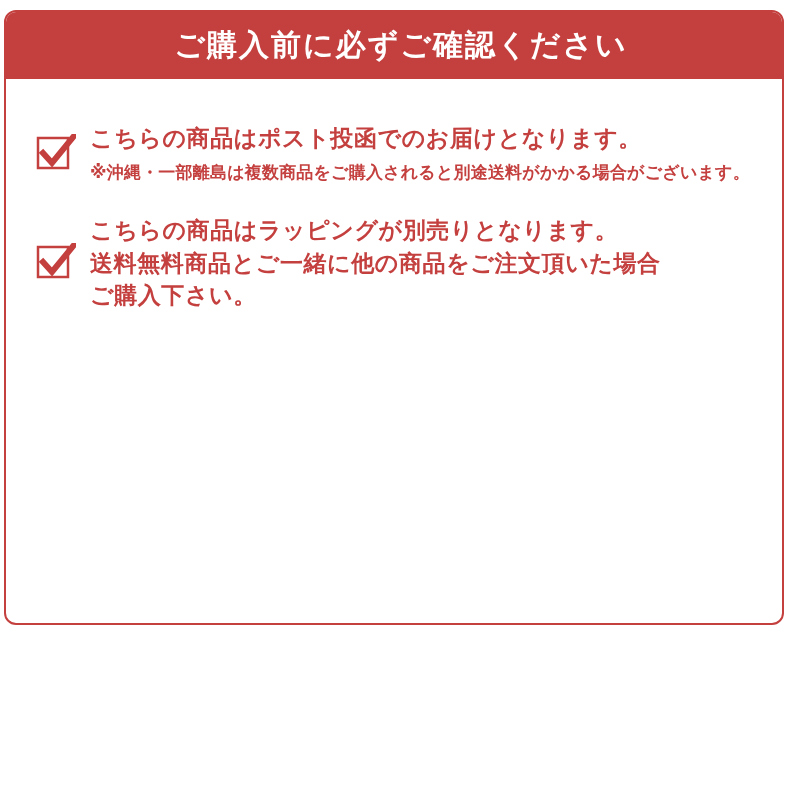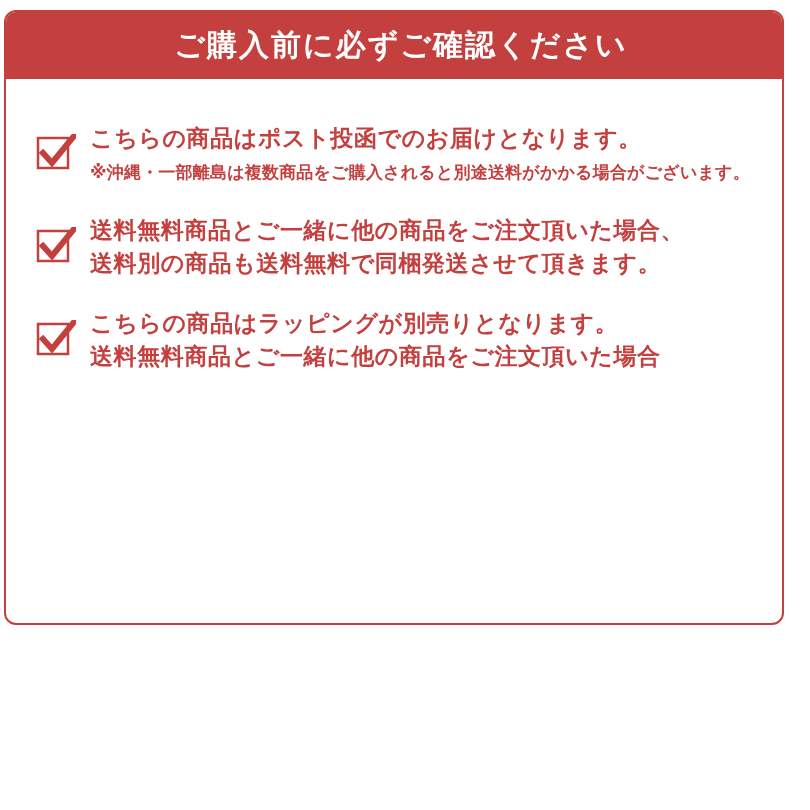--- a/index.html
+++ b/index.html
@@ -115,42 +115,31 @@
           </svg>
         </span>
         <div class="lines">
           <div class="line">こちらの商品はポスト投函でのお届けとなります。</div>
           <div class="note-block">
             <div class="line small">※沖縄・一部離島は複数商品をご購入されると別途送料がかかる場合がございます。</div>
           </div>
         </div>
       </div>
 
-      <div class="item">
-        <span class="check-icon">
-          <svg width="40" height="40" viewBox="0 0 40 40">
-            <rect x="2" y="4" width="30" height="30" fill="none" stroke="#c4403f" stroke-width="2.5"></rect>
-            <path d="M7 19 L16 29 L38 2" fill="none" stroke="#c4403f" stroke-width="6" stroke-linecap="square"></path>
-          </svg>
-        </span>
-        <div class="lines">
-          <div class="line">送料無料商品とご一緒に他の商品をご注文頂いた場合、</div>
-          <div class="line">送料別の商品も送料無料で同梱発送させて頂きます。</div>
-        </div>
-      </div>
 
       <div class="item">
         <span class="check-icon">
           <svg width="40" height="40" viewBox="0 0 40 40">
             <rect x="2" y="4" width="30" height="30" fill="none" stroke="#c4403f" stroke-width="2.5"></rect>
             <path d="M7 19 L16 29 L38 2" fill="none" stroke="#c4403f" stroke-width="6" stroke-linecap="square"></path>
           </svg>
         </span>
         <div class="lines">
           <div class="line">こちらの商品はラッピングが別売りとなります。</div>
           <div class="line">送料無料商品とご一緒に他の商品をご注文頂いた場合</div>
+          <div class="line">ご購入下さい。</div>
         </div>
       </div>
 
 
     </div>
   </div>
 </div>
 
 </body></html>

